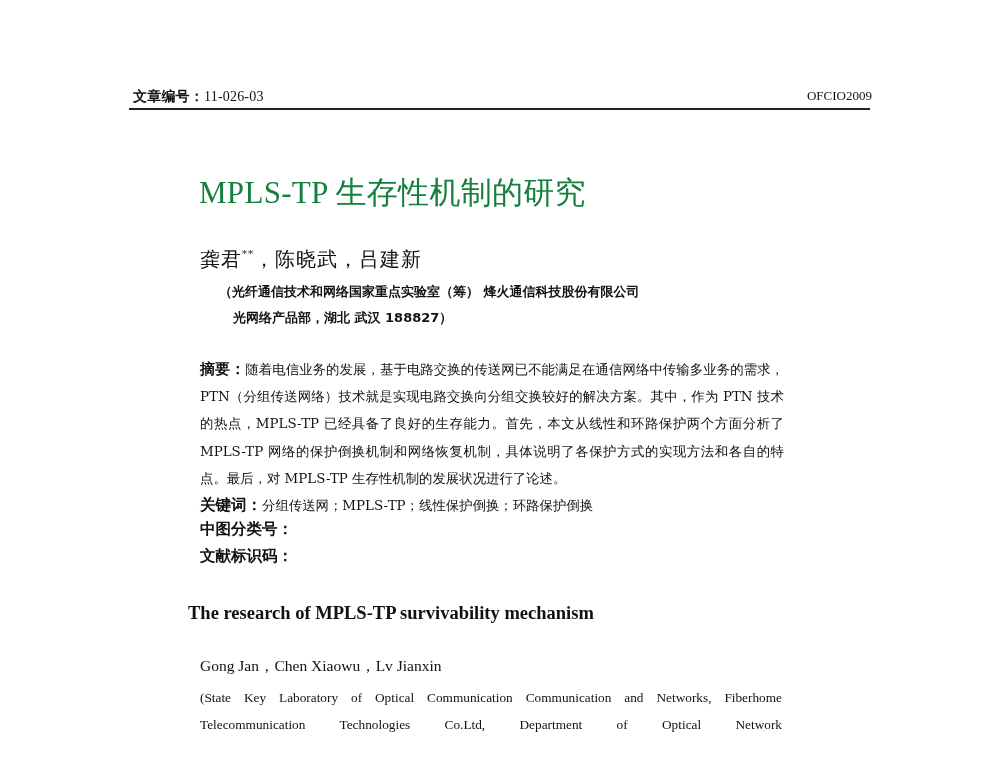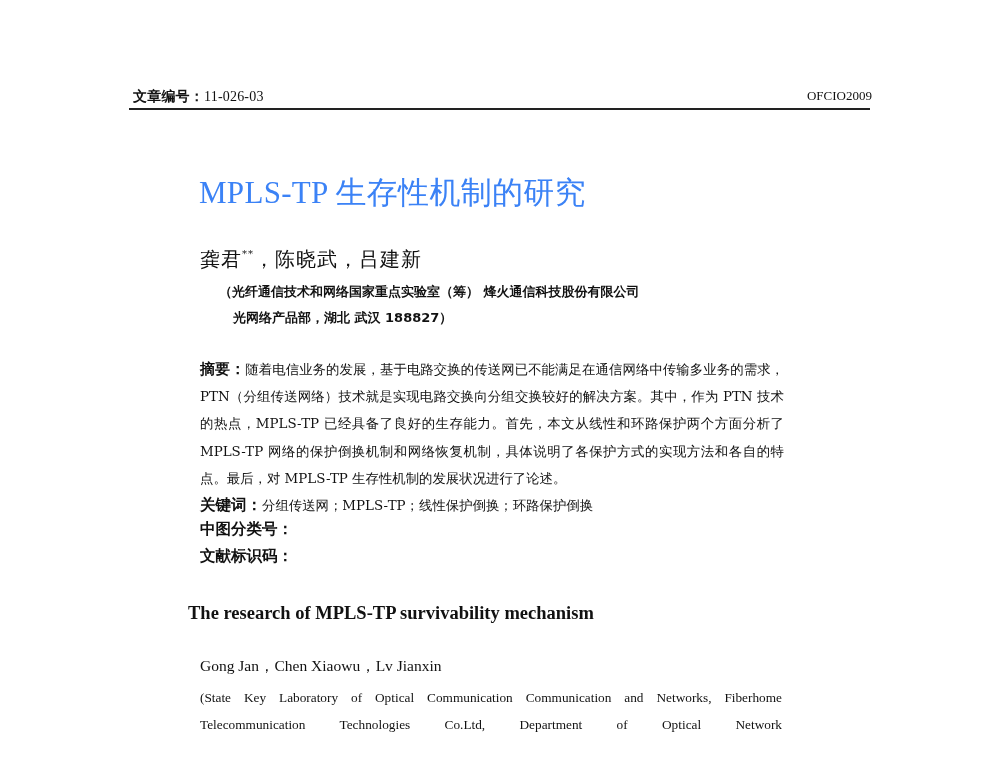--- a/index.html
+++ b/index.html
@@ -2,21 +2,21 @@
 <html><head>
 <meta charset="utf-8">
 <style>
   html, body { margin: 0; padding: 0; background: #ffffff; }
   body { width: 1000px; height: 760px; position: relative; overflow: hidden; color: #111; font-family: "DejaVu Serif", "Liberation Serif", serif; }
   .abs { position: absolute; }
   .header-left { left: 133px; top: 88px; font-size: 14px; font-weight: bold; font-family: "Liberation Serif", serif; letter-spacing: 0.2px; }
   .header-left .code { font-weight: normal; }
   .header-right { right: 128px; top: 88px; font-size: 13px; font-family: "Liberation Serif", serif; }
   .header-rule { left: 129px; top: 108px; width: 741px; height: 0; border-top: 2px solid #222; }
-  .title { left: 199px; top: 172px; font-size: 31px; font-family: "Liberation Serif", serif; font-weight: normal; color: #3b82f6; letter-spacing: 0.3px; }
+  .title { left: 199px; top: 172px; font-size: 31px; font-family: "Liberation Serif", serif; font-weight: normal; color: #15803d; letter-spacing: 0.3px; }
   .authors-cn { left: 200px; top: 246px; font-size: 20px; font-family: "DejaVu Serif", serif; letter-spacing: 1px; }
   .authors-cn sup { font-size: 10px; vertical-align: 9px; }
   .affil-cn { left: 219px; top: 279px; font-size: 13px; font-weight: bold; line-height: 26px; font-family: "DejaVu Sans", sans-serif; }
   .affil-cn .l2 { padding-left: 14px; }
   .abstract { left: 200px; top: 356px; width: 584px; font-size: 13.4px; line-height: 27.2px; font-family: "DejaVu Serif", serif; text-align: justify; }
   .abstract .lbl { font-weight: bold; font-family: "DejaVu Sans", sans-serif; font-size: 15px; }
   .kw { left: 200px; top: 492px; font-size: 13.4px; line-height: 27px; font-family: "DejaVu Serif", serif; }
   .kw .lbl, .meta .lbl { font-weight: bold; font-family: "DejaVu Sans", sans-serif; font-size: 15.5px; }
   .meta { left: 200px; font-size: 15.5px; }
   .meta1 { top: 519px; }

